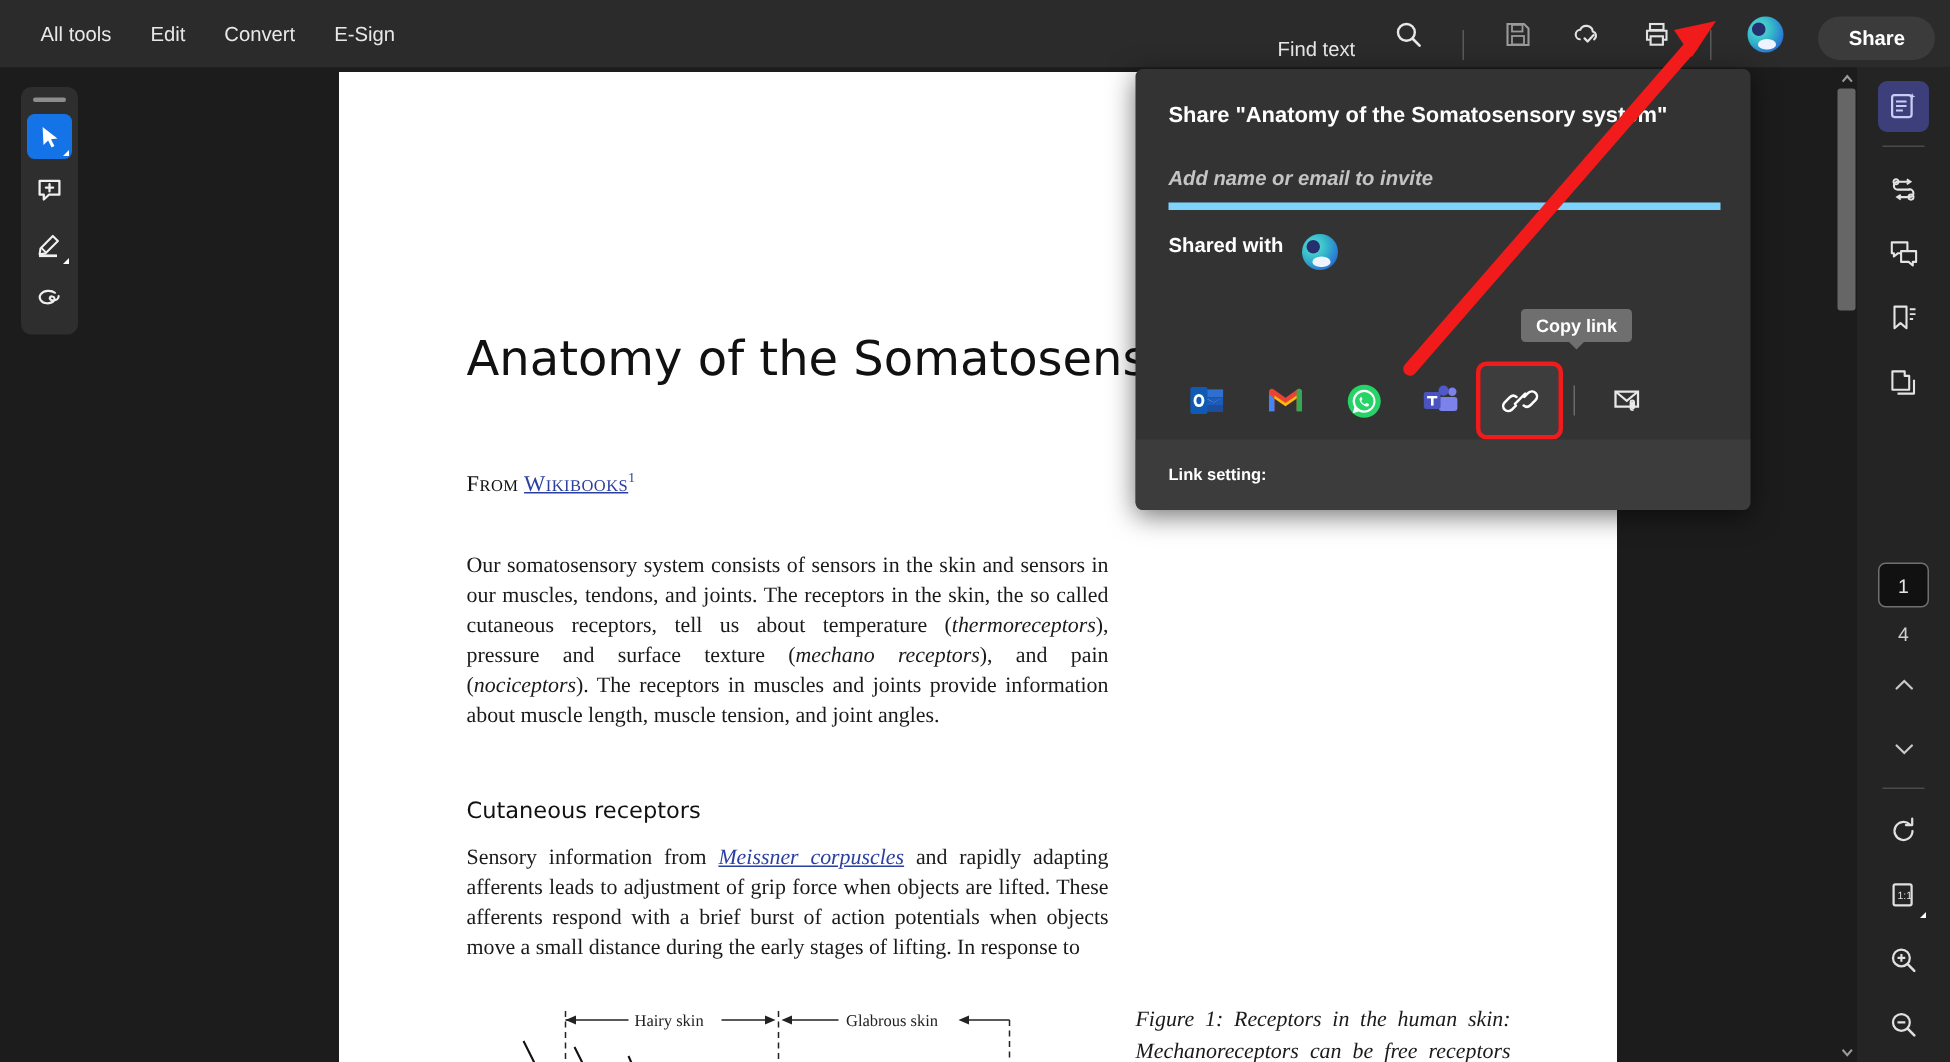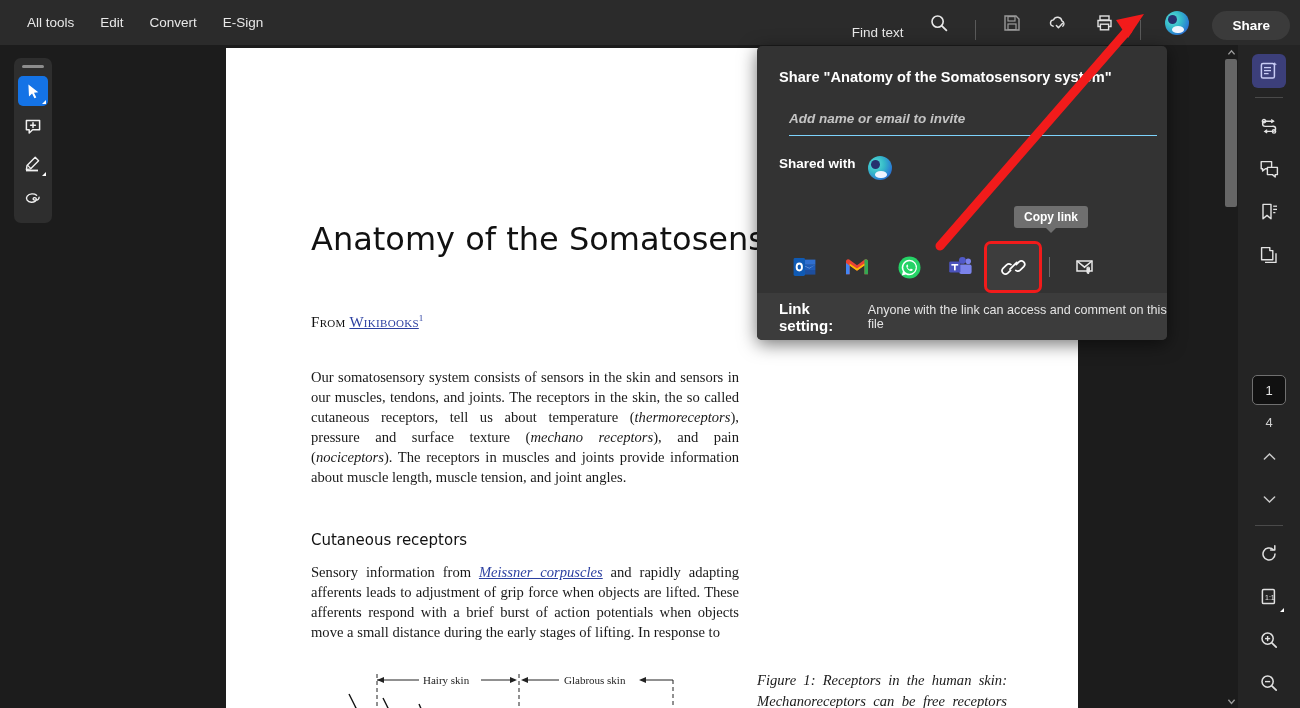--- a/index.html
+++ b/index.html
@@ -144,23 +144,23 @@
   .share-dialog {
     position:absolute; left:757px; top:46px; width:410px; height:294px;
     background:#333333; border-radius:5px; box-shadow:0 4px 18px rgba(0,0,0,.55);
     overflow:hidden; z-index:40;
   }
   .sd-title {
     position:absolute; left:22px; top:23px; width:370px;
     color:#fff; font-size:14.6px; font-weight:bold;
   }
   .sd-input {
-    position:absolute; left:32px; top:65px; width:368px;
+    position:absolute; left:22px; top:65px; width:368px;
     color:#c4c4c4; font-size:13.5px; font-style:italic; font-weight:bold;
-    padding-bottom:9px; border-bottom:1px solid #7dd3fc; cursor:text;
+    padding-bottom:9px; border-bottom:5px solid #7dd3fc; cursor:text;
   }
   .sd-sharedwith {
     position:absolute; left:22px; top:110px; display:flex; align-items:flex-start; gap:12px;
   }
   .sd-sharedwith .lbl { color:#fff; font-size:13.5px; font-weight:bold; }
   .copy-tip {
     position:absolute; left:257px; top:160px; background:#6f6f6f; color:#fff;
     font-size:12px; font-weight:bold; padding:4px 10px; border-radius:3px;
   }
   .copy-tip::after{
@@ -173,21 +173,21 @@
     display:flex; align-items:center;
   }
   .si { width:52px; height:46px; display:flex; align-items:center; justify-content:center;
     border-radius:4px; cursor:pointer; position:relative; }
   .si.linkbox { background:#3d3d3d; outline:3px solid #f21b1b; }
   .si-sep { width:1px; height:20px; background:#6a6a6a; margin:0 10px; }
   .sd-footer {
     position:absolute; left:0; bottom:0; width:410px; height:47px;
     background:#3c3c3c; display:flex; align-items:center; padding-left:22px;
   }
-  .sd-footer .k { color:#fff; font-size:15px; font-weight:bold; }
+  .sd-footer .k { color:#fff; font-size:11px; font-weight:bold; }
   .sd-footer .v { color:#e4e4e4; font-size:12.6px; margin-left:5px; }
 
   
   .arrow-svg { position:absolute; left:900px; top:8px; width:260px; height:290px; z-index:60; pointer-events:none; }
 </style>
 </head>
 <body>
 
 <div id="app">
 
@@ -483,21 +483,20 @@
         <svg width="25" height="21" viewBox="0 0 25 21">
             <path d="M3 4h15v10H3z" fill="none" stroke="#e8e8e8" stroke-width="1.5"></path>
             <polyline points="3,4 10.5,10.2 18,4" fill="none" stroke="#e8e8e8" stroke-width="1.5"></polyline>
             <path d="M14.6 16.4c-.9 0-1.6-.7-1.6-1.6v-3.6c0-.7.5-1.2 1.2-1.2s1.2.5 1.2 1.2v3.4c0 .3-.3.6-.6.6s-.6-.3-.6-.6v-3.2" fill="none" stroke="#e8e8e8" stroke-width="1.2" stroke-linecap="round"></path>
           </svg>
       </div>
     </div>
 
     <div class="sd-footer">
       <span class="k">Link setting:</span>
-      <span class="v">Anyone with the link can access and comment on this file</span>
     </div>
   </div>
 
   <svg class="arrow-svg" viewBox="0 0 260 290">
     <polygon points="216,12 244,6 228,30" fill="#f21b1b"></polygon>
     <line x1="228" y1="22" x2="40" y2="238" stroke="#f21b1b" stroke-width="9" stroke-linecap="round"></line>
   </svg>
 
 </div>
 

